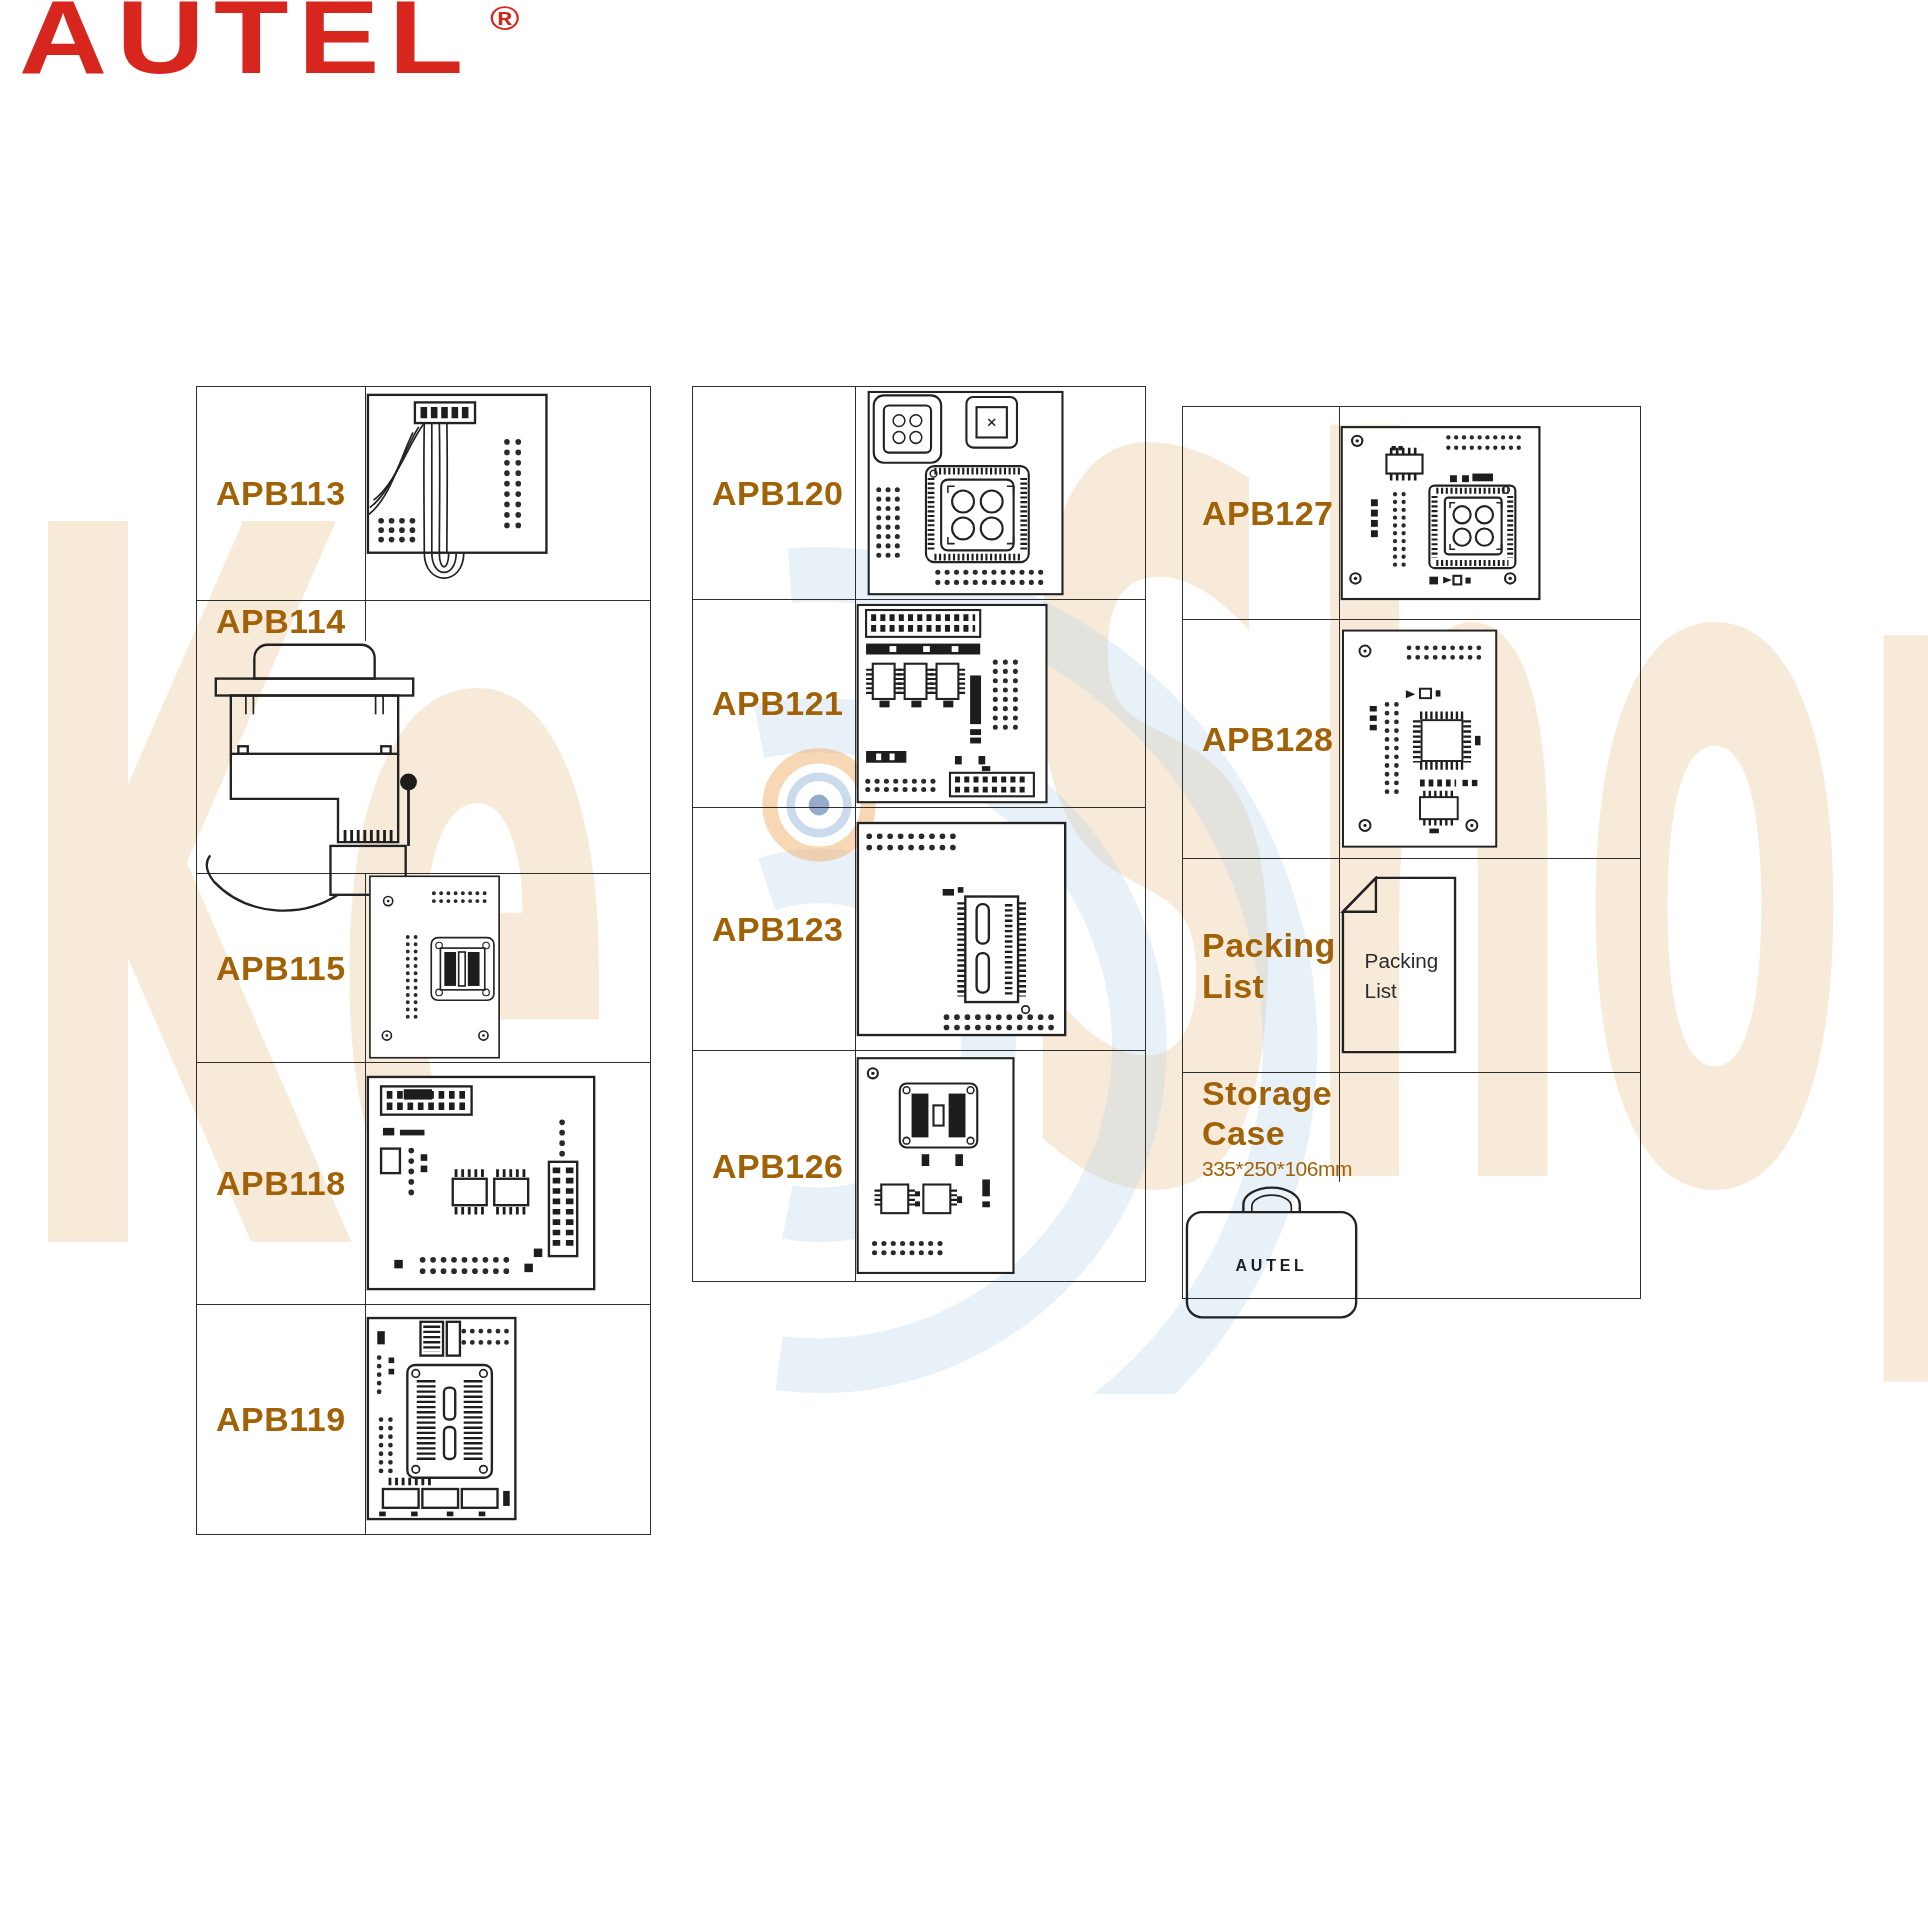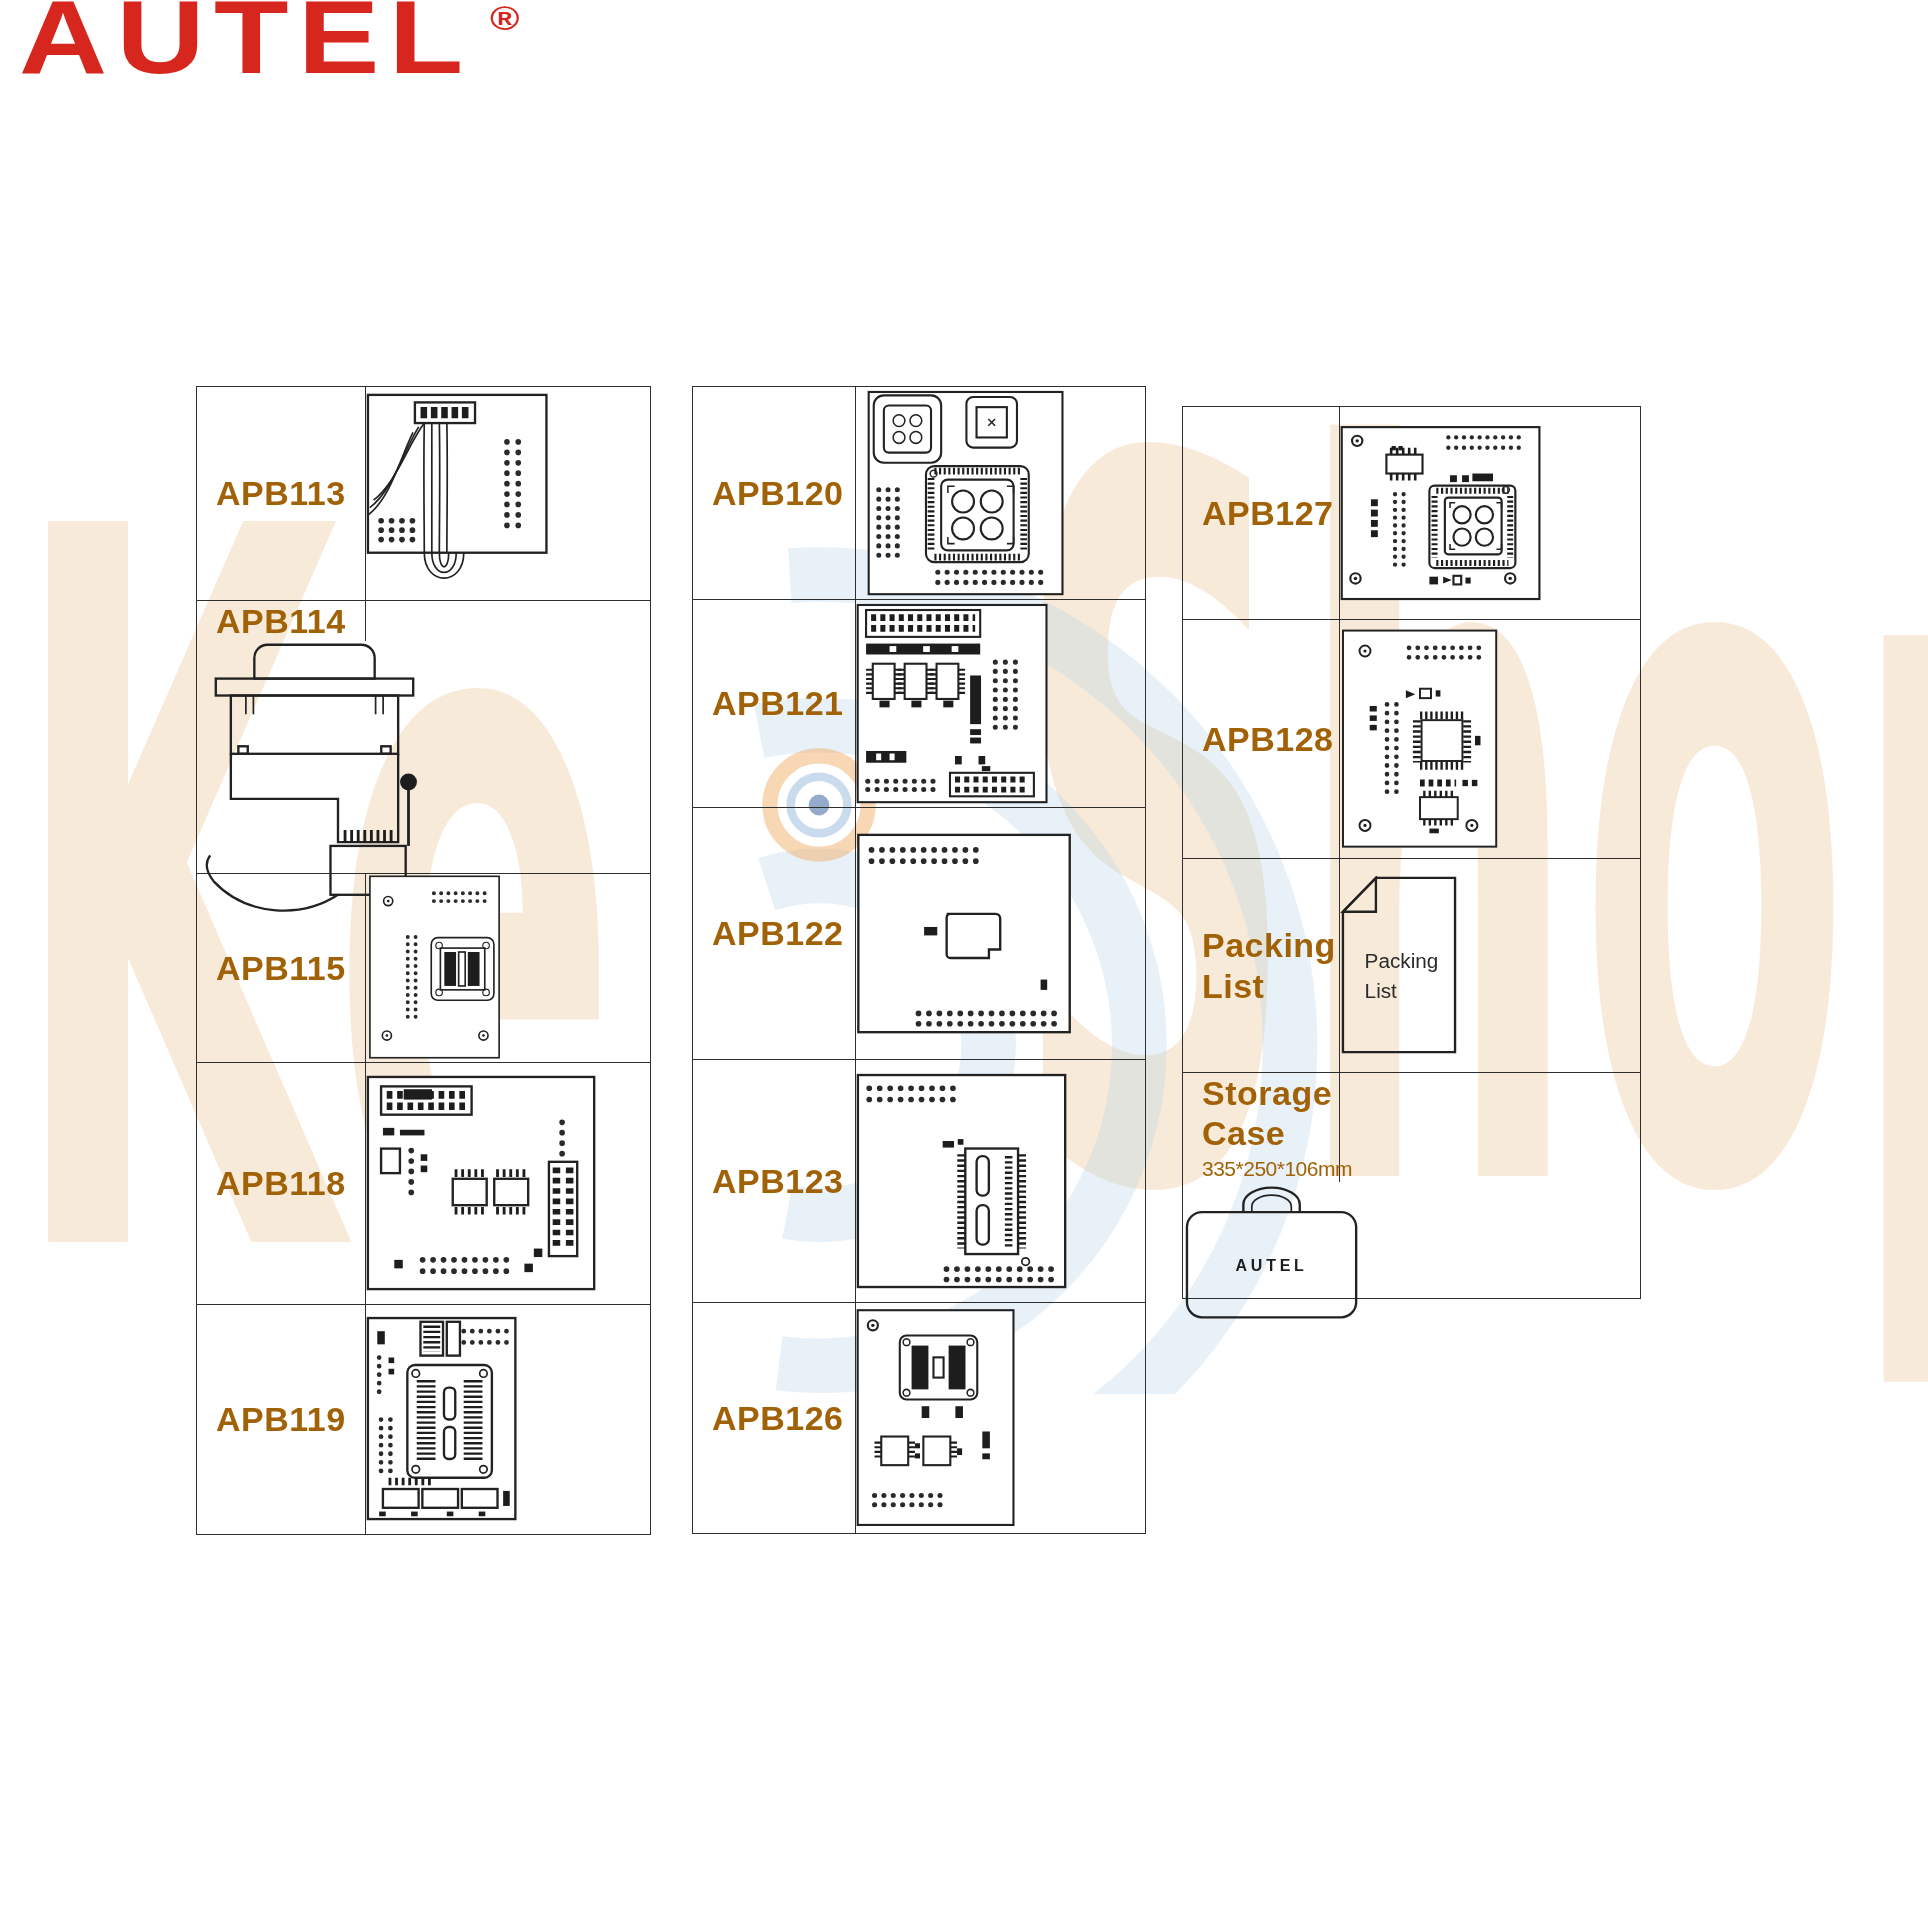--- a/index.html
+++ b/index.html
@@ -308,35 +308,20 @@
         <line class="dots" x1="14" y1="212" x2="96" y2="212"></line>
         <line class="dots" x1="14" y1="222" x2="96" y2="222"></line>
         <rect class="ln" x="112" y="202" width="100" height="28"></rect>
         <line class="sqd" x1="118" y1="210" x2="206" y2="210" style="stroke-width:7;"></line>
         <line class="sqd" x1="118" y1="222" x2="206" y2="222" style="stroke-width:7;"></line>
         <rect class="fl" x="150" y="194" width="10" height="6"></rect>
       </svg>
     </div>
   </div>
 
-  <div class="row" style="height:252px;">
-    <div class="cell-label">APB122</div>
-    <div class="cell-img">
-      <svg width="217" height="202" viewBox="0 0 230 215">
-        <rect class="bd" x="2" y="2" width="225" height="210"></rect>
-        <line class="dots" x1="16" y1="18" x2="128" y2="18"></line>
-        <line class="dots" x1="16" y1="30" x2="128" y2="30"></line>
-        <path class="ln" d="M96,86 h52 a5,5 0 0 1 5,5 v33 h-12 v9 h-41 a4,4 0 0 1 -4,-4 v-39 a4,4 0 0 1 4,-4 z" fill="#fff"></path>
-        <rect class="fl" x="72" y="100" width="14" height="9"></rect>
-        <rect class="fl" x="196" y="156" width="7" height="11"></rect>
-        <line class="dots" x1="66" y1="192" x2="216" y2="192"></line>
-        <line class="dots" x1="66" y1="203" x2="216" y2="203"></line>
-      </svg>
-    </div>
-  </div>
 
   <div class="row" style="height:243px;">
     <div class="cell-label">APB123</div>
     <div class="cell-img">
       <svg width="212" height="217" viewBox="0 0 225 230">
         <rect class="bd" x="2" y="2" width="220" height="225"></rect>
         <line class="dots" x1="14" y1="16" x2="104" y2="16"></line>
         <line class="dots" x1="14" y1="28" x2="104" y2="28"></line>
         <rect class="fl" x="92" y="72" width="12" height="7"></rect>
         <rect class="fl" x="108" y="70" width="6" height="6"></rect>

